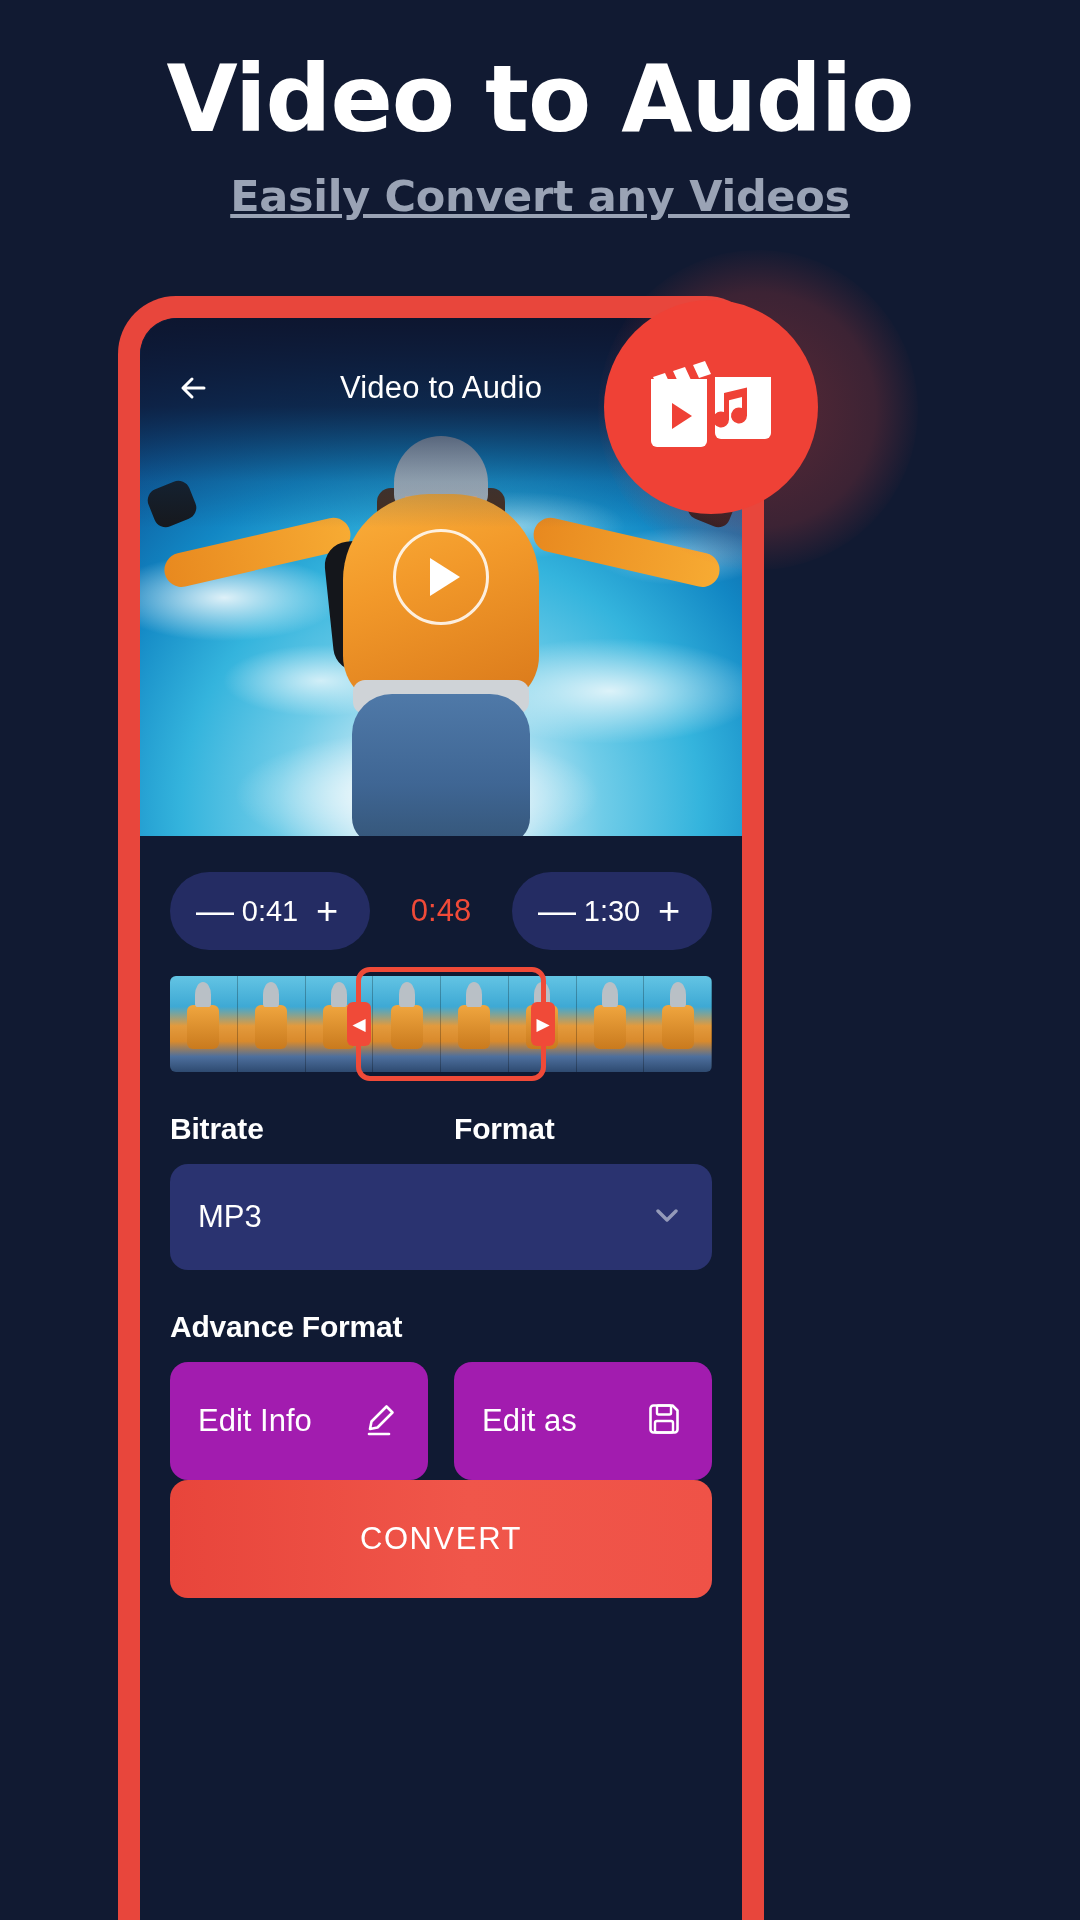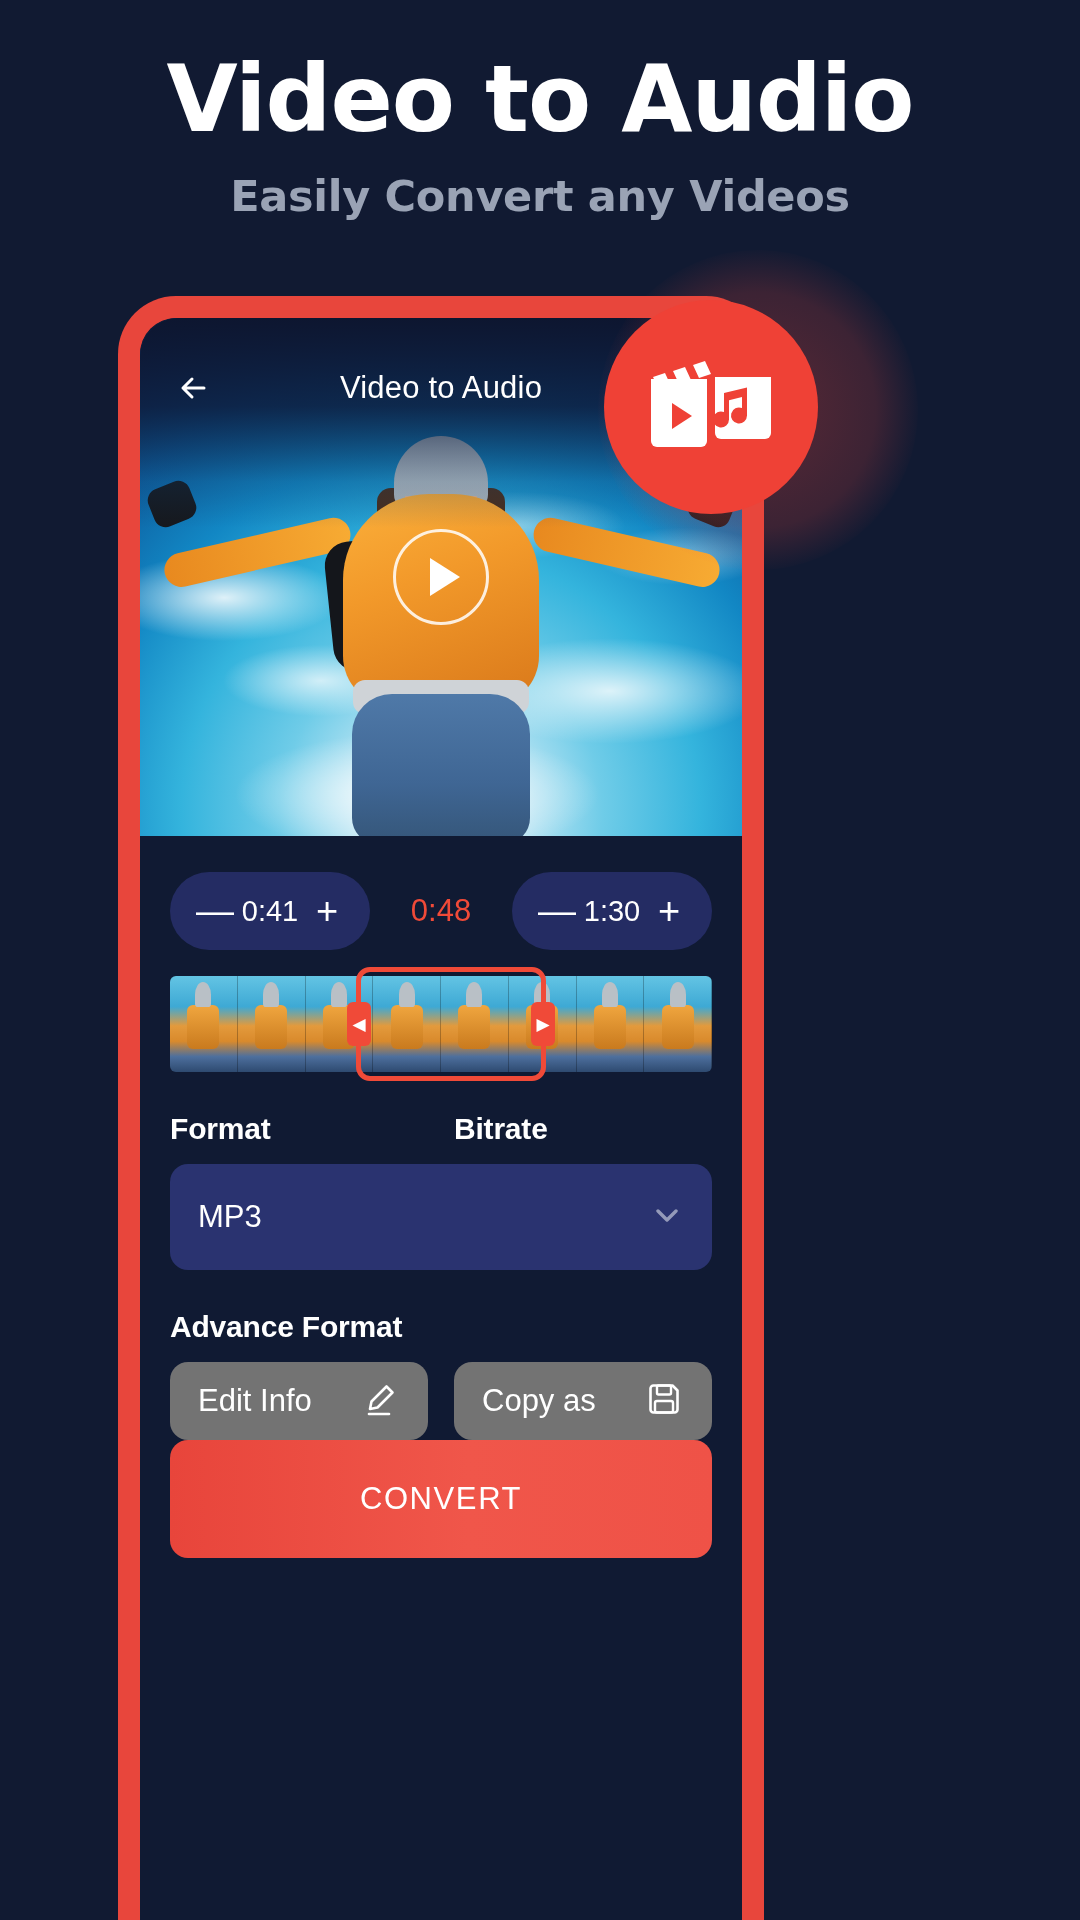--- a/index.html
+++ b/index.html
@@ -32,20 +32,21 @@
     color: #ffffff;
     line-height: 1.05;
   }
   .subhead {
     margin-top: 22px;
     font-family: "DejaVu Sans", sans-serif;
     font-size: 43px;
     font-weight: 700;
     color: #9aa3b5;
     letter-spacing: -0.3px;
+    text-decoration: underline;
   }
 
   
   .phone-frame {
     position: absolute;
     left: 118px;
     top: 296px;
     width: 646px;
     height: 1700px;
     border: 22px solid #e8463c;
@@ -369,23 +370,23 @@
   .select-val .sub { font-size: 26px; }
   .chev { flex: 0 0 auto; opacity: 0.75; }
 
   .action-row {
     display: flex;
     gap: 26px;
     margin-top: 18px;
   }
   .action-btn {
     flex: 1;
-    background: #737373;
+    background: #a21caf;
     border-radius: 18px;
-    height: 78px;
+    height: 118px;
     display: flex;
     align-items: center;
     justify-content: space-between;
     padding: 0 28px;
   }
   .action-label {
     color: #ffffff;
     font-size: 31px;
     font-weight: 400;
   }
@@ -500,22 +501,22 @@
           <div class="frame-cell"></div>
           <div class="frame-cell"></div>
         </div>
         <div class="trim-window">
           <span class="handle left">◀</span>
           <span class="handle right">▶</span>
         </div>
       </div>
 
       <div class="label-row">
+        <div class="sec-label">Bitrate</div>
         <div class="sec-label">Format</div>
-        <div class="sec-label">Bitrate</div>
       </div>
 
       <div class="select-row">
         <div class="select-box">
           <span class="select-val">MP3</span>
           <span class="chev">
             <svg width="34" height="34" viewBox="0 0 34 34" fill="none">
               <path d="M8 13l9 9 9-9" stroke="#b8bdd2" stroke-width="3.4" stroke-linecap="round" stroke-linejoin="round"></path>
             </svg>
           </span>
@@ -530,21 +531,21 @@
           <span class="action-label">Edit Info</span>
           <span>
             <svg width="40" height="40" viewBox="0 0 40 40" fill="none">
               <path d="M26.5 7.5l6 6-15 15-7.5 1.5 1.5-7.5 15-15z" stroke="#ffffff" stroke-width="2.6" stroke-linejoin="round" stroke-linecap="round"></path>
               <path d="M9 35h20" stroke="#ffffff" stroke-width="2.6" stroke-linecap="round"></path>
             </svg>
           </span>
         </div>
 
         <div class="action-btn">
-          <span class="action-label">Copy as</span>
+          <span class="action-label">Edit as</span>
           <span>
             <svg width="40" height="40" viewBox="0 0 40 40" fill="none">
               <path d="M6.5 9.5a3 3 0 013-3h19l5 5v19a3 3 0 01-3 3h-21a3 3 0 01-3-3v-21z" stroke="#ffffff" stroke-width="2.6" stroke-linejoin="round"></path>
               <rect x="13" y="6.5" width="14" height="9" rx="1.5" stroke="#ffffff" stroke-width="2.4"></rect>
               <rect x="11" y="22" width="18" height="11.5" rx="2" stroke="#ffffff" stroke-width="2.4"></rect>
             </svg>
           </span>
         </div>
       </div>
 

